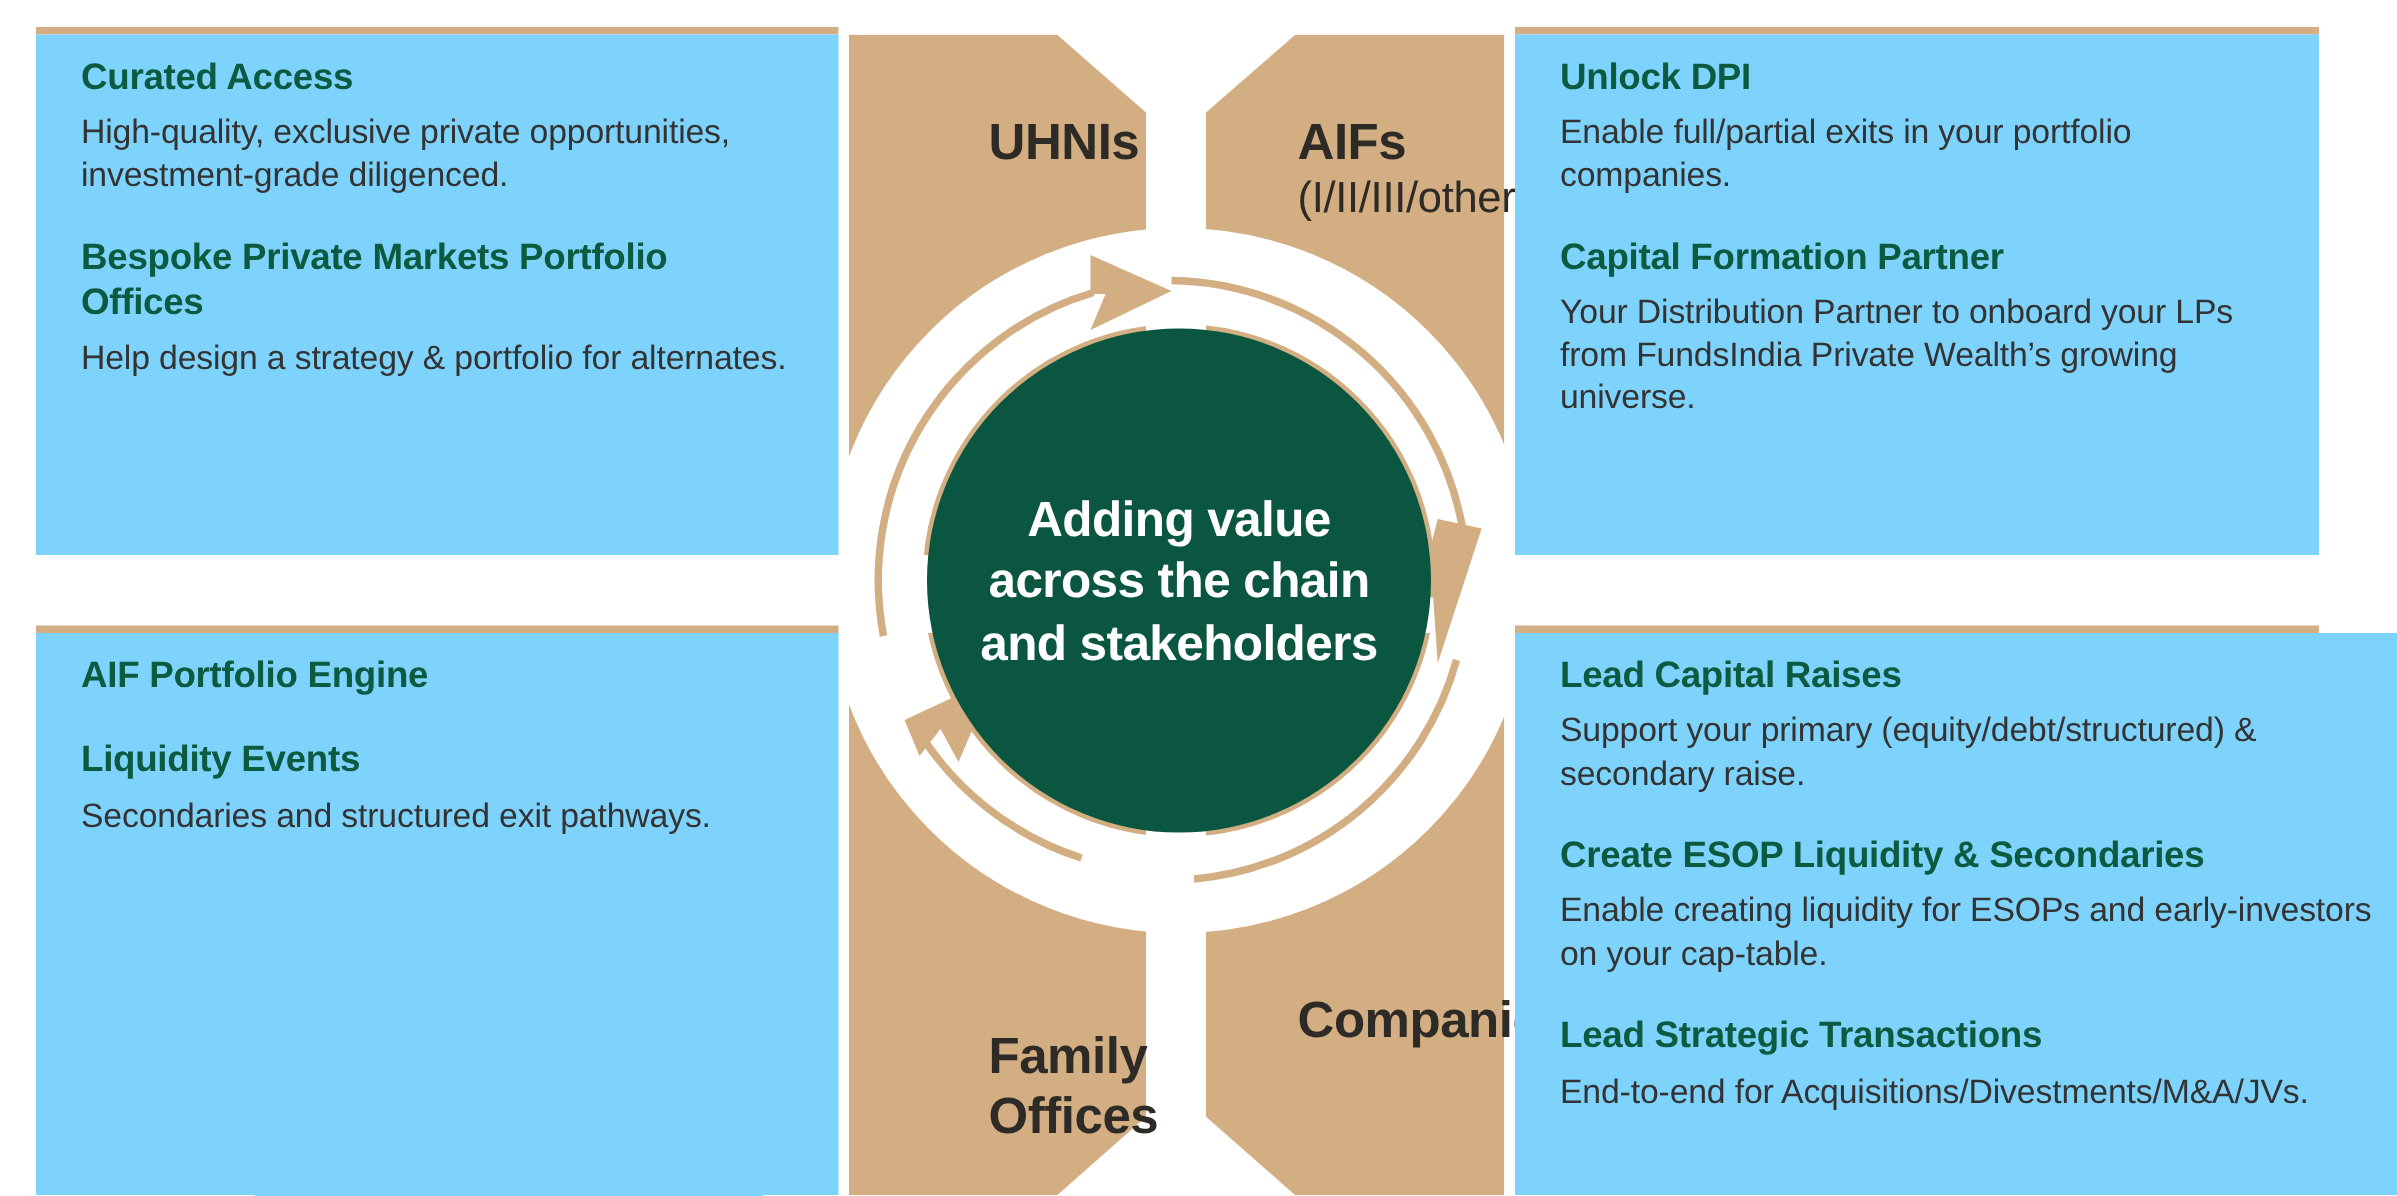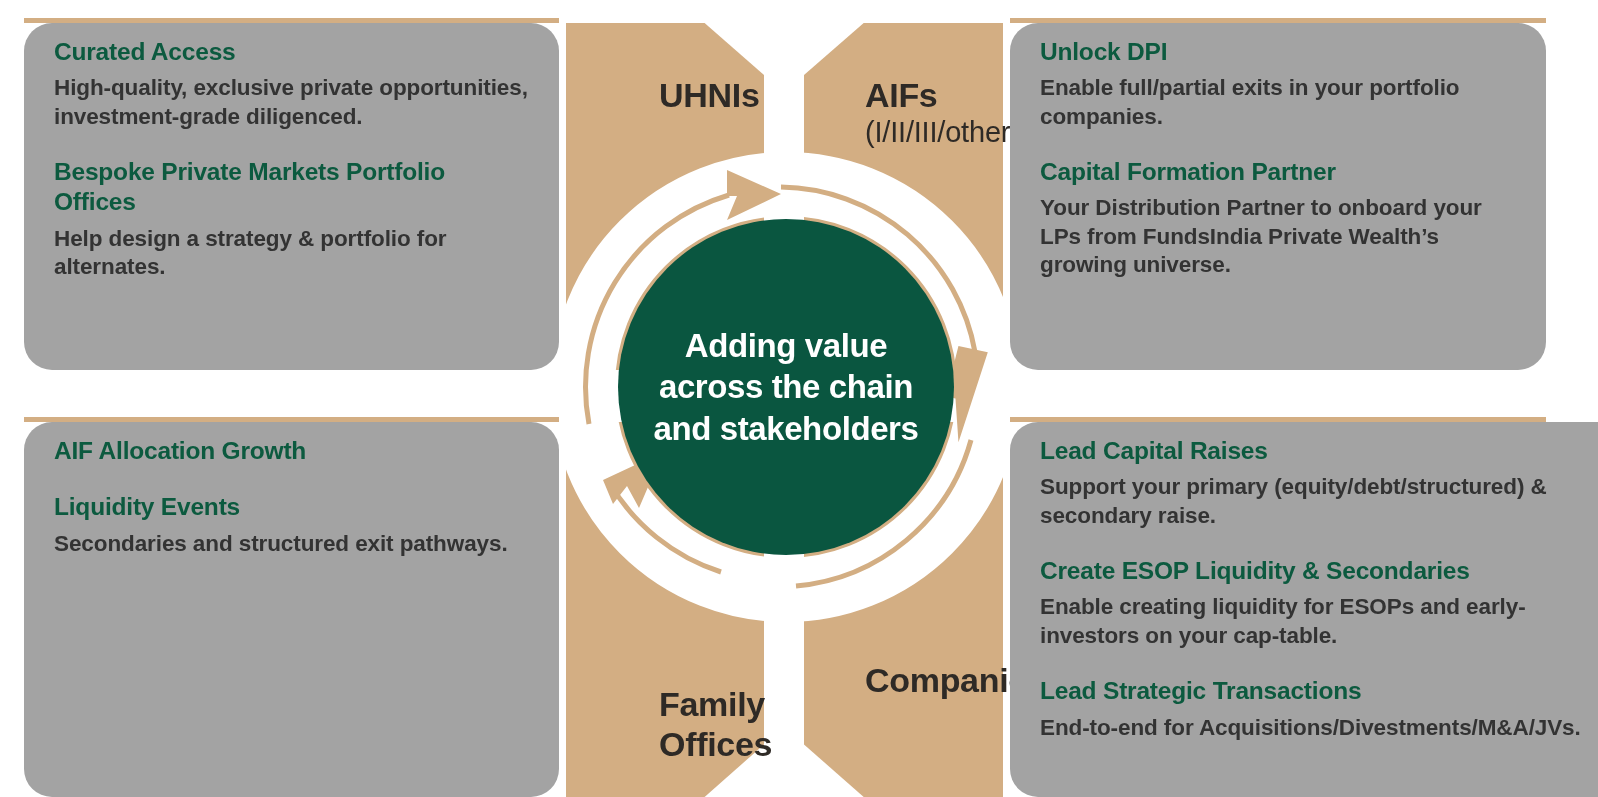--- a/index.html
+++ b/index.html
@@ -17,24 +17,23 @@
     position: relative;
     width: 1598px;
     height: 797px;
     overflow: hidden;
     background: #ffffff;
   }
 
   
   .panel {
     position: absolute;
-    background: #a3a3a3;
+    background: #7dd3fc;
     box-sizing: border-box;
     overflow: hidden;
-    border-radius: 28px;
   }
   .panel-rule {
     position: absolute;
     height: 5px;
     background: #d3ae83;
   }
 
   .panel-inner {
     position: absolute;
     left: 30px;
@@ -49,21 +48,21 @@
     color: #0c5a3f;
     font-size: 24.5px;
     font-weight: bold;
     line-height: 1.24;
     letter-spacing: -0.2px;
     margin: 0 0 7px 0;
   }
   .block-desc {
     color: #333333;
     font-size: 22.5px;
-    font-weight: bold;
+    font-weight: normal;
     line-height: 1.26;
     letter-spacing: -0.1px;
     margin: 0;
   }
 
   
   #panel-tl { left: 24px;  top: 23px;  width: 535px; height: 347px; }
   #rule-tl  { left: 24px;  top: 18px;  width: 535px; }
   
   #panel-tr { left: 1010px; top: 23px; width: 536px; height: 347px; }
@@ -251,21 +250,21 @@
       </div>
 
     </div>
   </div>
 
   <div class="panel" id="panel-bl">
     <div class="panel-inner">
 
 
       <div class="block">
-        <p class="block-title">AIF Allocation Growth</p>
+        <p class="block-title">AIF Portfolio Engine</p>
       </div>
 
       <div class="block">
         <p class="block-title">Liquidity Events</p>
         <p class="block-desc">Secondaries and structured exit pathways.</p>
       </div>
 
     </div>
   </div>
 

